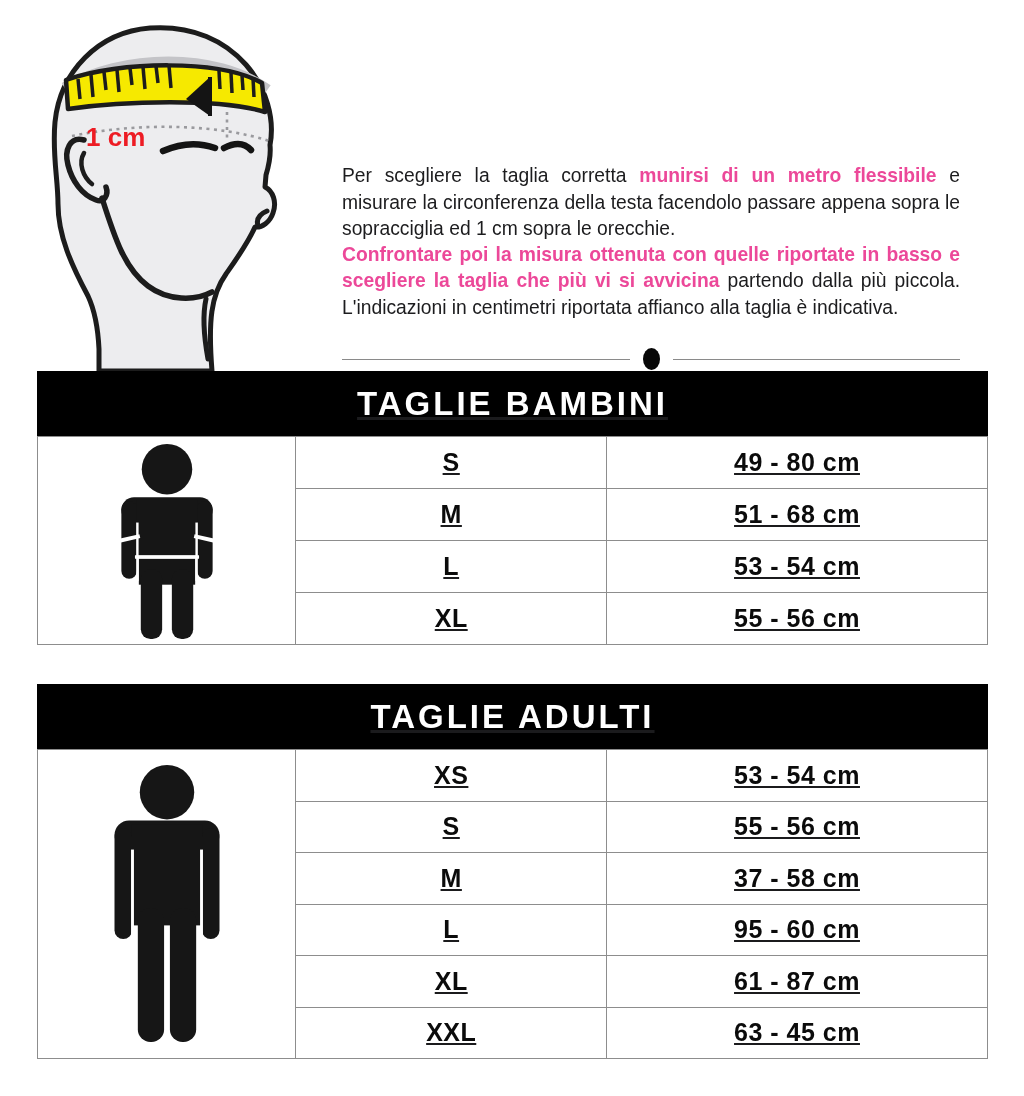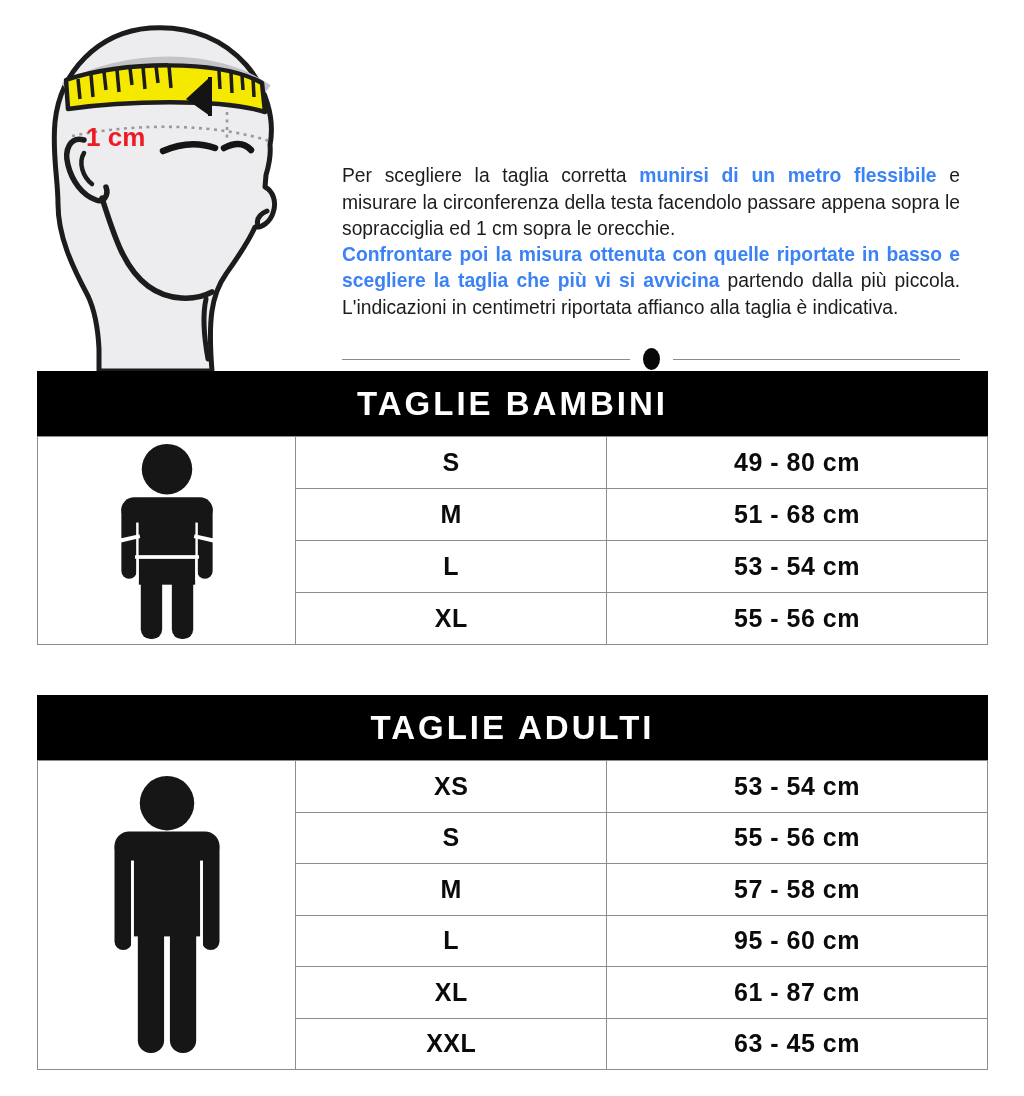--- a/index.html
+++ b/index.html
@@ -16,37 +16,37 @@
   .illustration-wrap { width:310px; height:352px; flex:none; }
   .intro-col { width:618px; margin-left:12px; padding-top:76px; }
 
   .intro-title {
     font-size:27.5px; font-weight:bold; color:#ed1c24;
     letter-spacing:.2px; margin-bottom:15px; white-space:nowrap;
   }
   .intro-text {
     font-size:19.3px; line-height:26.3px; text-align:justify; color:#1c1c1e;
   }
-  .intro-text b { color:#3b82f6; }
+  .intro-text b { color:#ec4899; }
 
   .divider { display:flex; align-items:center; margin-top:26px; height:24px; }
   .divider .line { flex:1; height:0; border-top:1.5px solid #8a8a8a; }
   .divider .dot {
     width:17px; height:22px; background:#070707; border-radius:50%;
     margin:0 13px; flex:none;
   }
 
   
-  .size-section { margin-left:37px; width:951px; }
+  .size-section { margin-left:37px; width:951px;text-decoration:underline; }
   .band {
     height:65px; background:#000000; color:#ffffff;
     display:flex; align-items:center; justify-content:center;
     font-size:33px; font-weight:bold; letter-spacing:3px;
   }
-  .band.adulti { margin-top:50px; }
+  .band.adulti { margin-top:39px; }
 
   table.size-table { width:100%; border-collapse:collapse; table-layout:fixed; }
   table.size-table td { border:1.5px solid #8d8d8d; text-align:center; vertical-align:middle; }
   col.c-icon { width:27.2%; }
   col.c-size { width:32.7%; }
   col.c-range { width:40.1%; }
 
   .t-bambini td { height:52px; }
   .t-adulti  td { height:51.5px; }
 
@@ -202,21 +202,21 @@
         </td>
         <td class="size-cell">XS</td>
         <td class="range-cell">53 - 54 cm</td>
       </tr>
       <tr>
         <td class="size-cell">S</td>
         <td class="range-cell">55 - 56 cm</td>
       </tr>
       <tr>
         <td class="size-cell">M</td>
-        <td class="range-cell">57 - 58 cm</td>
+        <td class="range-cell">37 - 58 cm</td>
       </tr>
       <tr>
         <td class="size-cell">L</td>
         <td class="range-cell">95 - 60 cm</td>
       </tr>
       <tr>
         <td class="size-cell">XL</td>
         <td class="range-cell">61 - 87 cm</td>
       </tr>
       <tr>

